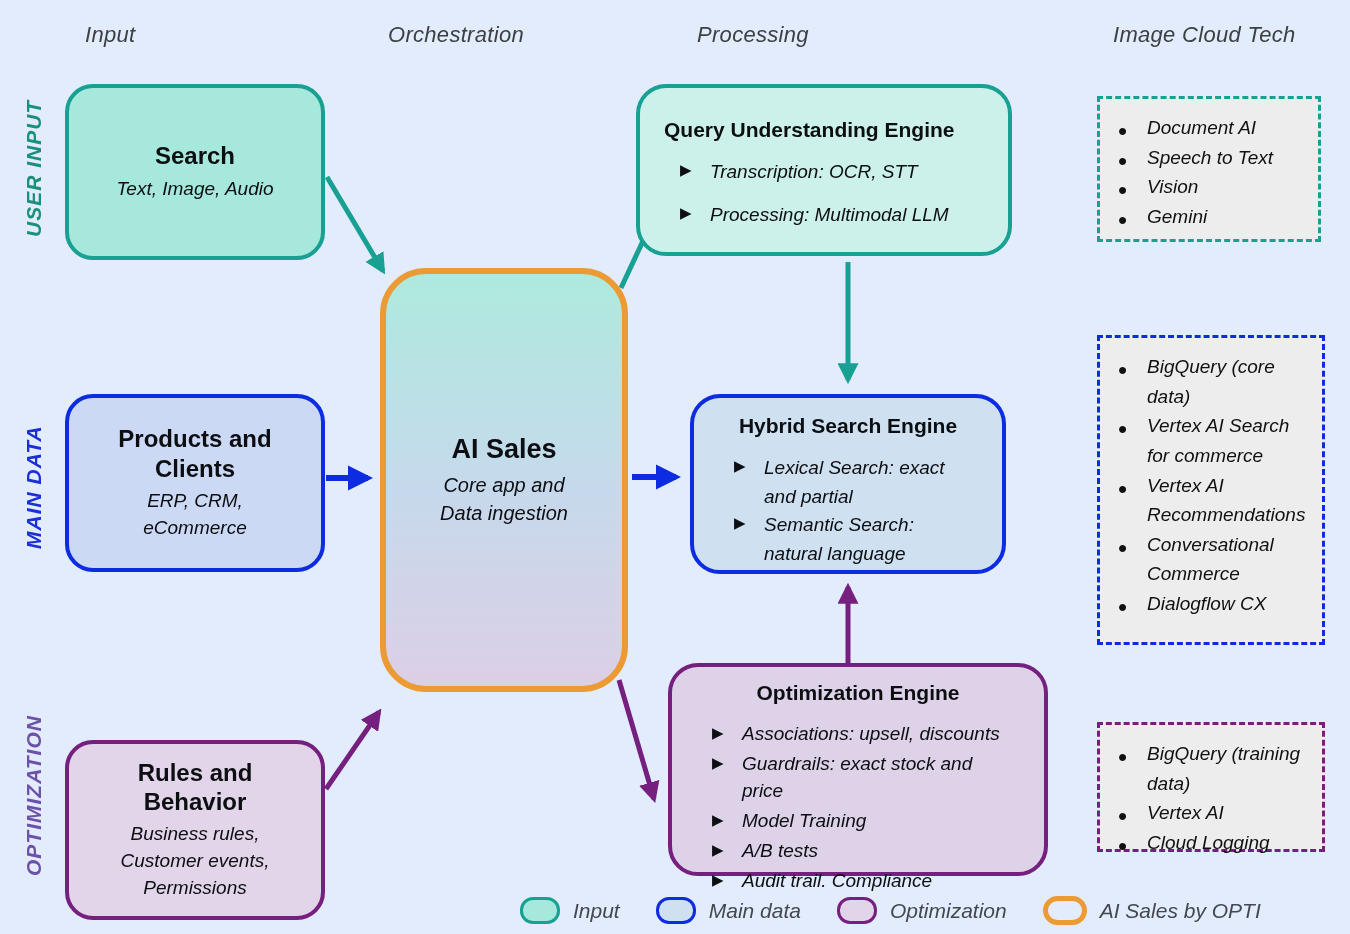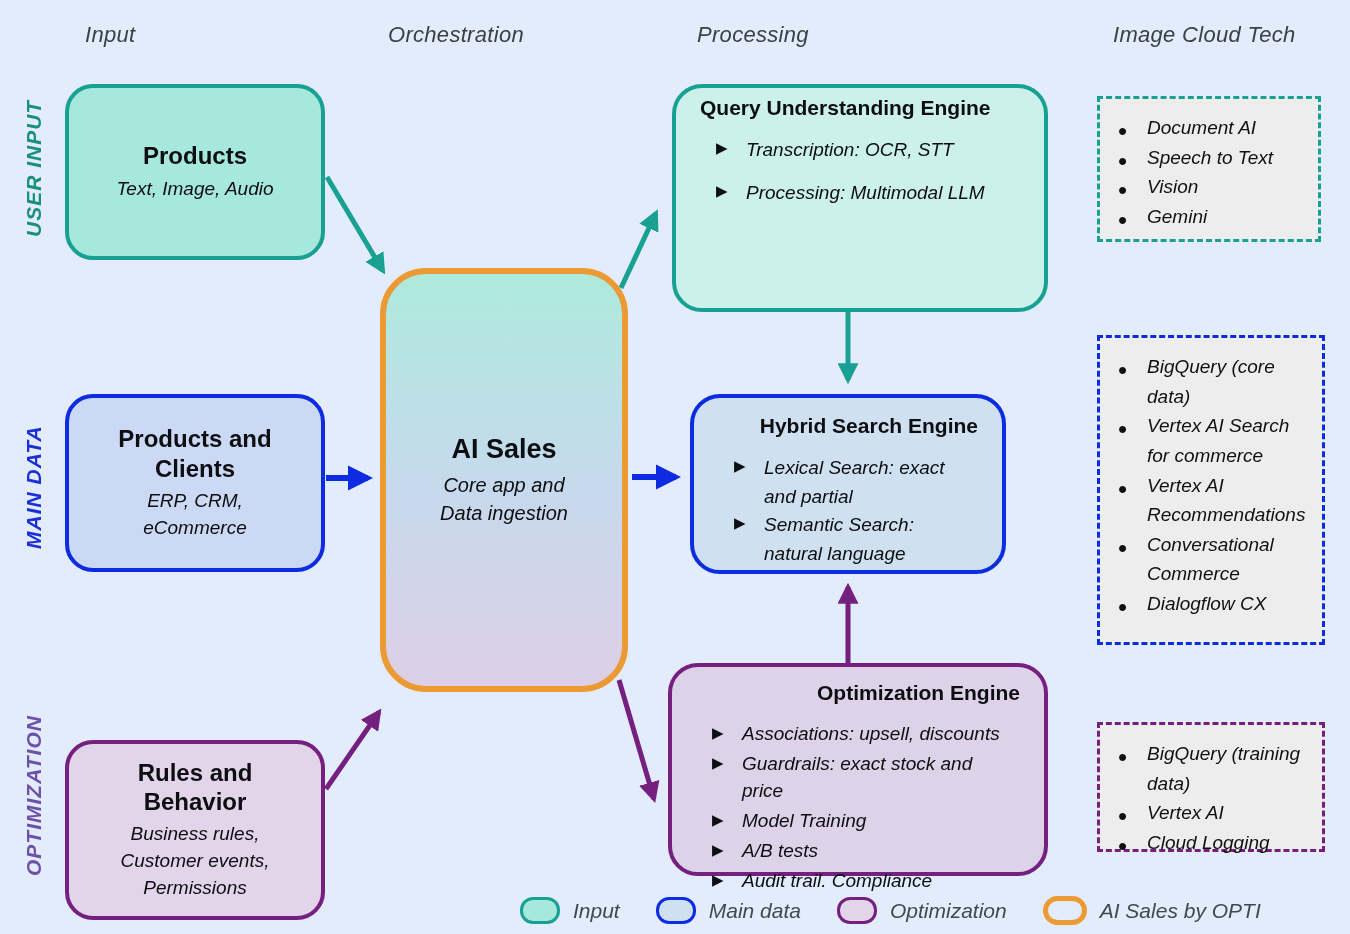--- a/index.html
+++ b/index.html
@@ -51,30 +51,30 @@
     border:6px solid var(--orange,#ec9a33);
     background:linear-gradient(180deg,#aeeadd 0%,#c6d9ec 52%,#dccfe6 100%);}
   .box-aisales .title{font-size:27px;}
   .box-aisales .subtitle{font-size:20px;}
 
   
   .engine{
     position:absolute;border-radius:30px;border:4px solid;
     padding:18px 24px 12px 24px;
   }
-  .engine .title{font-weight:bold;font-size:21px;margin-bottom:10px;text-align:right;}
+  .engine .title{font-weight:bold;font-size:21px;margin-bottom:10px;text-align:center;}
   .engine ul{list-style:none;margin:16px;padding:0;}
   .engine li{
     position:relative;padding-left:30px;font-style:italic;font-size:19px;line-height:1.5;
   }
   .engine li::before{
     content:"\25B6";position:absolute;left:0;top:1px;font-style:normal;font-size:15px;color:#0c0e12;
   }
-  .box-que{left:672px;top:84px;width:376px;height:228px;
-    background:var(--teal-fill-light,#ccf1ea);border-color:var(--teal,#18a092);padding-top:8px;}
+  .box-que{left:636px;top:84px;width:376px;height:172px;
+    background:var(--teal-fill-light,#ccf1ea);border-color:var(--teal,#18a092);padding-top:30px;}
   .box-que .title{text-align:left;margin-bottom:8px;}
   .box-que li{margin-bottom:14px;}
   .box-hybrid{left:690px;top:394px;width:316px;height:180px;
     background:var(--blue-fill-light,#cfe1f1);border-color:var(--blue,#0d2be0);padding-top:16px;}
   .box-hybrid .title{margin-bottom:4px;}
   .box-opt{left:668px;top:663px;width:380px;height:213px;
     background:var(--purple-fill-light,#ded2e9);border-color:var(--purple,#75207f);padding-top:14px;}
   .box-opt .title{margin-bottom:6px;}
   .box-opt li{line-height:1.42;margin-bottom:3px;}
 
@@ -141,21 +141,21 @@
   <line class="arr teal" x1="621" y1="288" x2="656" y2="213" marker-end="url(#ah-teal)" data-name="arrow-ai-sales-to-query-understanding"></line>
   <line class="arr teal" x1="848" y1="262" x2="848" y2="380" marker-end="url(#ah-teal)" data-name="arrow-query-understanding-to-hybrid-search"></line>
   <line class="arr blue" x1="326" y1="478" x2="368" y2="478" marker-end="url(#ah-blue)" data-name="arrow-products-to-ai-sales"></line>
   <line class="arr blue" x1="632" y1="477" x2="676" y2="477" marker-end="url(#ah-blue)" data-name="arrow-ai-sales-to-hybrid-search"></line>
   <line class="arr purple" x1="326" y1="789" x2="379" y2="712" marker-end="url(#ah-purple)" data-name="arrow-rules-to-ai-sales"></line>
   <line class="arr purple" x1="619" y1="680" x2="654" y2="799" marker-end="url(#ah-purple)" data-name="arrow-ai-sales-to-optimization-engine"></line>
   <line class="arr purple" x1="848" y1="664" x2="848" y2="587" marker-end="url(#ah-purple)" data-name="arrow-optimization-engine-to-hybrid-search"></line>
 </svg>
 
 <div class="node box-queries" data-name="node-queries">
-  <div class="title" data-name="node-queries-title">Products</div>
+  <div class="title" data-name="node-queries-title">Search</div>
   <div class="subtitle" data-name="node-queries-subtitle">Text, Image, Audio</div>
 </div>
 
 <div class="node box-products" data-name="node-products-and-clients">
   <div class="title" data-name="node-products-title">Products and Clients</div>
   <div class="subtitle" data-name="node-products-subtitle">ERP, CRM,
 eCommerce</div>
 </div>
 
 <div class="node box-rules" data-name="node-rules-and-behavior">

